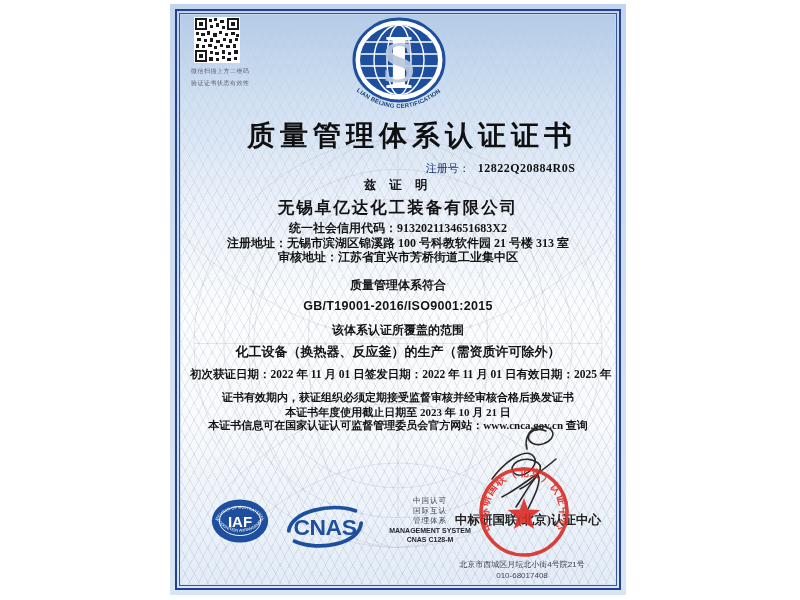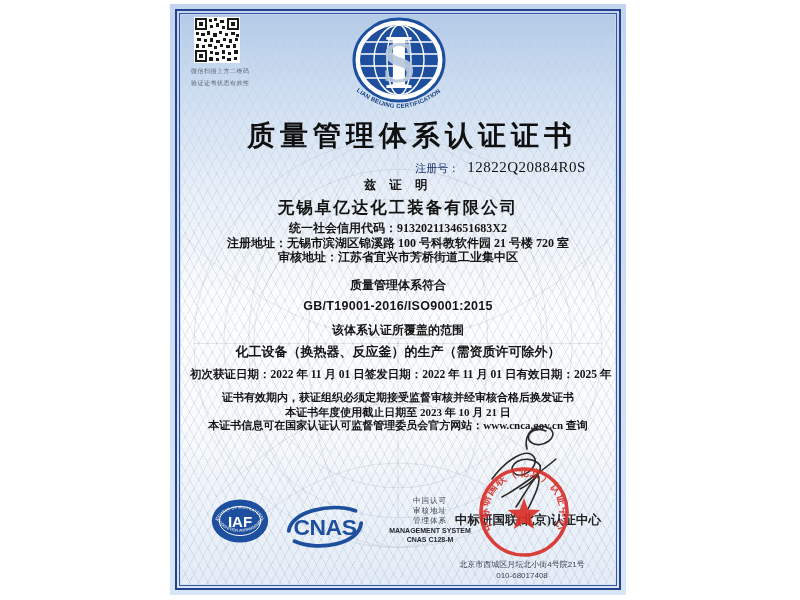--- a/index.html
+++ b/index.html
@@ -33,21 +33,21 @@
 
   .logo { position:absolute; left:166px; top:1px; width:104px; height:104px; }
 
   .title { position:absolute; left:0; right:0; top:102px; text-align:center;
            font-size:28px; font-weight:bold; color:#101010; letter-spacing:5px;
            font-family:"Liberation Sans","DejaVu Sans",sans-serif;padding-left:28px; }
 
   .regline { position:absolute; left:0; right:0; top:143px; text-align:center;
              padding-left:205px; white-space:nowrap; }
   .regline .lab { font-size:11px; font-weight:normal; color:#1c2f6e; }
-  .regline .num { font-size:15px; font-weight:normal; color:#111; letter-spacing:.5px;margin-left:8px; }
+  .regline .num { font-size:12px; font-weight:bold; color:#111; letter-spacing:.5px;margin-left:8px; }
 
   
   .tline { position:absolute; left:0; right:0; text-align:center; color:#141414;
            font-weight:bold; white-space:nowrap; }
   .certify   { top:162px; font-size:12.5px; letter-spacing:5px; }
   .company   { top:182px; font-size:16.5px; letter-spacing:2px; }
   .credit    { top:205px; font-size:12px; }
   .regaddr   { top:220px; font-size:12px; }
   .auditaddr { top:234px; font-size:12px; }
   .sysline   { top:262px; font-size:12px; }
@@ -185,21 +185,21 @@
           </svg>
 
           <div class="title">质量管理体系认证证书</div>
           <div class="regline">
             <span class="lab">注册号：</span><span class="num">12822Q20884R0S</span>
           </div>
 
           <div class="tline certify">兹 证 明</div>
           <div class="tline company">无锡卓亿达化工装备有限公司</div>
           <div class="tline credit">统一社会信用代码：9132021134651683X2</div>
-          <div class="tline regaddr">注册地址：无锡市滨湖区锦溪路 100 号科教软件园 21 号楼 720 室</div>
+          <div class="tline regaddr">注册地址：无锡市滨湖区锦溪路 100 号科教软件园 21 号楼 313 室</div>
           <div class="tline auditaddr">审核地址：江苏省宜兴市芳桥街道工业集中区</div>
           <div class="tline sysline">质量管理体系符合</div>
           <div class="tline standard">GB/T19001-2016/ISO9001:2015</div>
           <div class="tline scope">化工设备（换热器、反应釜）的生产（需资质许可除外）</div>
           <div class="tline scopelab">该体系认证所覆盖的范围</div>
 
           <div class="dates">
             <span>初次获证日期：2022 年 11 月 01 日</span>
             <span>签发日期：2022 年 11 月 01 日</span>
             <span>有效日期：2025 年 10 月 31 日</span>
@@ -244,21 +244,21 @@
           </svg>
 
           <svg class="cnas" viewBox="0 0 84 50">
             <path d="M4,30 C6,10 48,0 74,9" fill="none" stroke="#1d4f9e" stroke-width="4" stroke-linecap="round"></path>
             <path d="M10,41 C36,52 78,44 80,22" fill="none" stroke="#1d4f9e" stroke-width="4" stroke-linecap="round"></path>
             <text x="42" y="34" text-anchor="middle" font-size="24" font-weight="bold" fill="#1d4f9e" font-family="'Liberation Sans','DejaVu Sans',sans-serif" letter-spacing="-0.5">CNAS</text>
           </svg>
 
           <div class="cnas-cap">
             <div class="zh">中国认可</div>
-            <div class="zh">审核地址</div>
+            <div class="zh">国际互认</div>
             <div class="zh">管理体系</div>
             <div class="en">MANAGEMENT SYSTEM</div>
             <div class="en">CNAS C128-M</div>
           </div>
 
           <div class="addr">
             <div>北京市西城区月坛北小街4号院21号</div>
             <div>010-68017408</div>
           </div>
 

